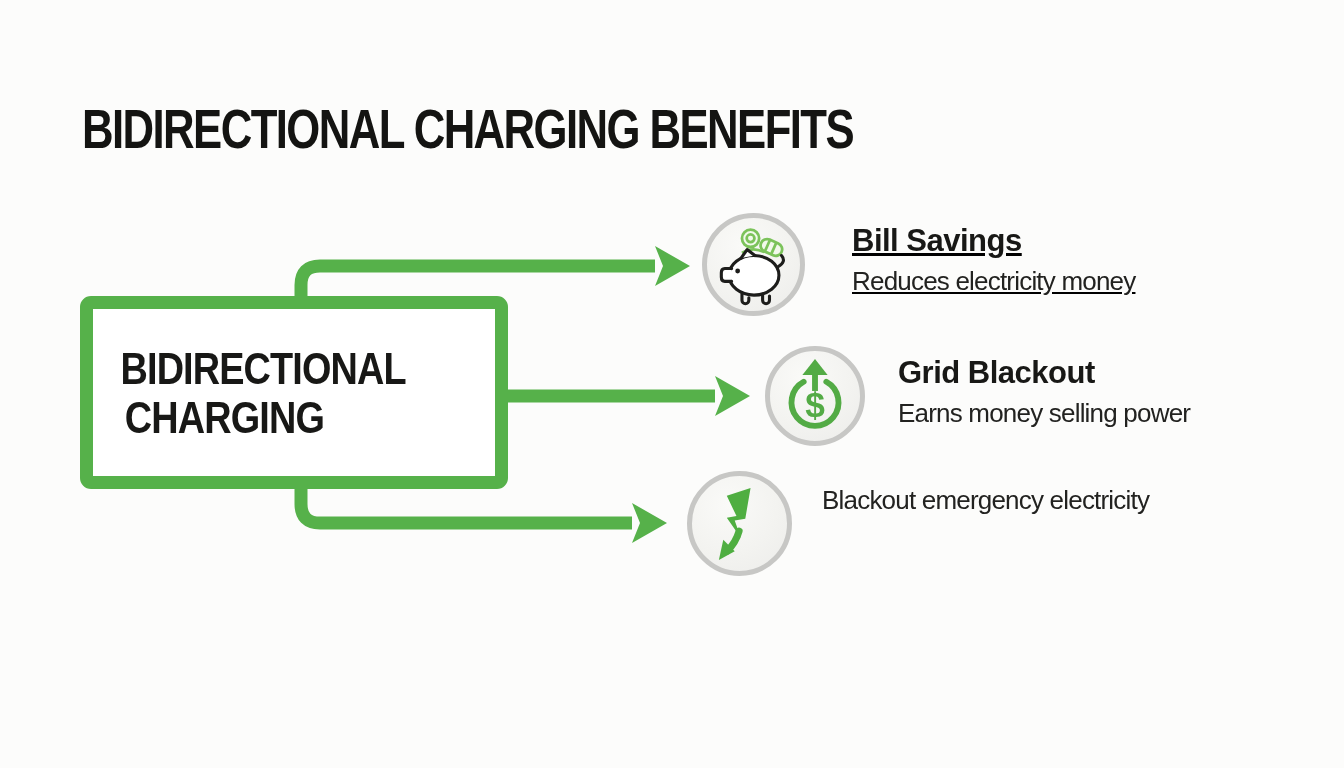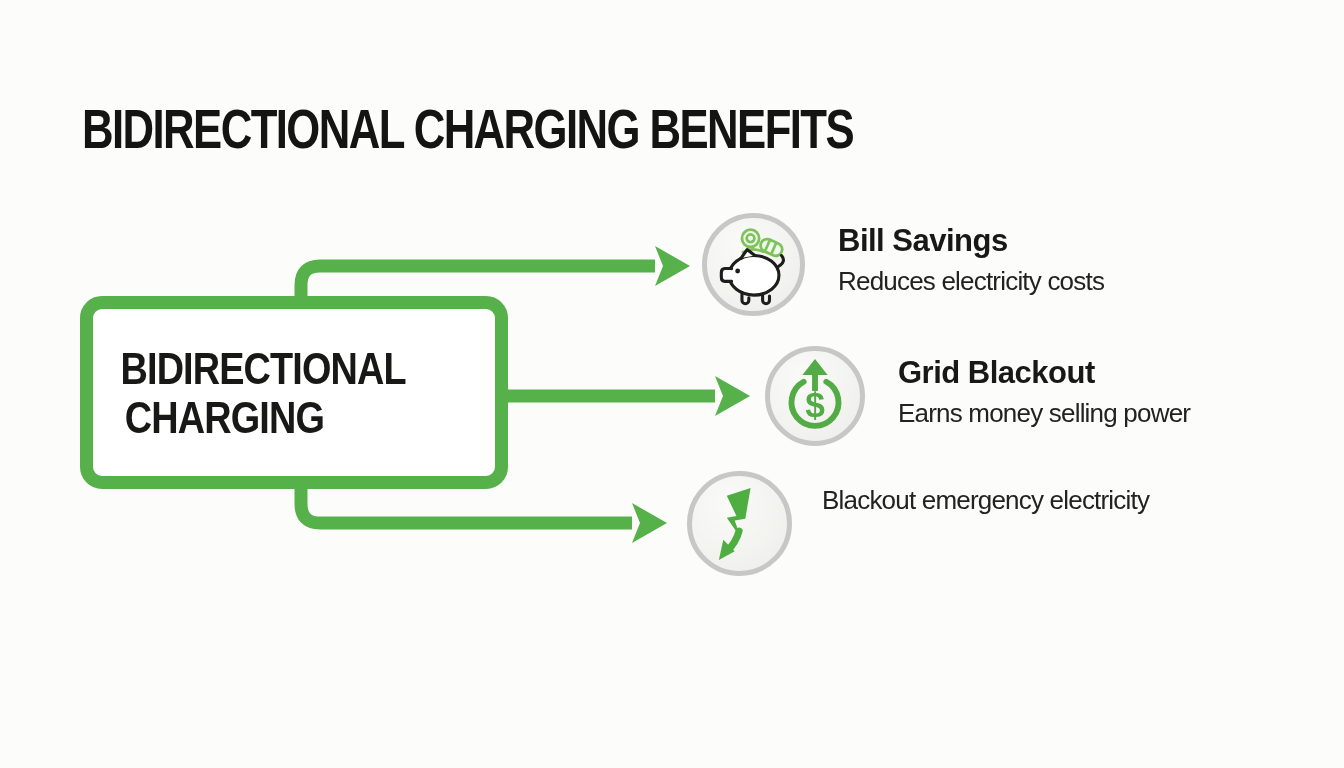--- a/index.html
+++ b/index.html
@@ -15,21 +15,21 @@
   .main-title{
     position:absolute;left:82px;top:96px;
     font-size:56px;font-weight:bold;color:#141412;
     letter-spacing:-2px;white-space:nowrap;
     transform:scaleX(0.78);transform-origin:left top;
   }
 
   
   .center-node{
     position:absolute;left:80px;top:296px;width:428px;height:193px;
-    box-sizing:border-box;border:13px solid #56b14a;border-radius:22px;
+    box-sizing:border-box;border:13px solid #56b14a;border-radius:11px;
     background:#ffffff;display:flex;flex-direction:column;justify-content:center;
   }
   .center-node .line{
     font-size:44px;font-weight:bold;color:#181816;letter-spacing:-1px;
     line-height:49px;white-space:nowrap;
     transform:scaleX(0.86);transform-origin:left center;
     padding-left:32px;
   }
   .center-node .line2{padding-left:37px;}
 
@@ -43,21 +43,21 @@
     background:radial-gradient(circle at 38% 30%, #fafaf8 0%, #f3f3f0 55%, #ececea 100%);
     border:5px solid #c7c7c5;
     box-sizing:border-box;
     display:flex;align-items:center;justify-content:center;
     flex:0 0 auto;
   }
   .b1 .icon-circle{width:103px;height:103px;}
   .b2 .icon-circle{width:100px;height:100px;}
   .b3 .icon-circle{width:105px;height:105px;}
   .benefit .txt{display:flex;flex-direction:column;}
-  .b1 .txt{margin-left:33px;padding-top:9px;}
+  .b1 .txt{margin-left:47px;padding-top:9px;text-decoration:underline;}
   .b2 .txt{margin-left:33px;padding-top:8px;}
   .b3 .txt{margin-left:30px;padding-top:8px;}
   .benefit-title{
     font-size:31px;font-weight:bold;color:#181816;letter-spacing:-0.5px;
     white-space:nowrap;line-height:38px;
   }
   .benefit-sub{
     font-size:26px;color:#222220;letter-spacing:-0.8px;
     white-space:nowrap;line-height:34px;margin-top:4px;
   }
@@ -117,21 +117,21 @@
           <path d="M35 42 l7 -10 l9 7" fill="#ffffff"></path>
           <path d="M36 83 v8 a4 4 0 0 0 8 0 v-3" fill="none"></path>
           <path d="M60 84 v7 a4 4 0 0 0 8 0 v-5" fill="none"></path>
           <path d="M78 52 q10 -6 4 -13" fill="none"></path>
         </g>
         <circle cx="31" cy="57" r="2.8" fill="#1d1d1b"></circle>
       </svg>
     </div>
     <div class="txt">
       <div class="benefit-title">Bill Savings</div>
-      <div class="benefit-sub">Reduces electricity costs</div>
+      <div class="benefit-sub">Reduces electricity money</div>
     </div>
   </div>
 
   <div class="benefit b2">
     <div class="icon-circle">
       <svg class="icon-svg" width="84" height="84" viewBox="0 0 100 100" xmlns="http://www.w3.org/2000/svg">
 
         <path d="M 36.5 33 A 28 28 0 1 0 63.5 33" fill="none" stroke="#53ab45" stroke-width="7" stroke-linecap="round"></path>
 
         <line x1="50" y1="44" x2="50" y2="23" stroke="#53ab45" stroke-width="7"></line>

